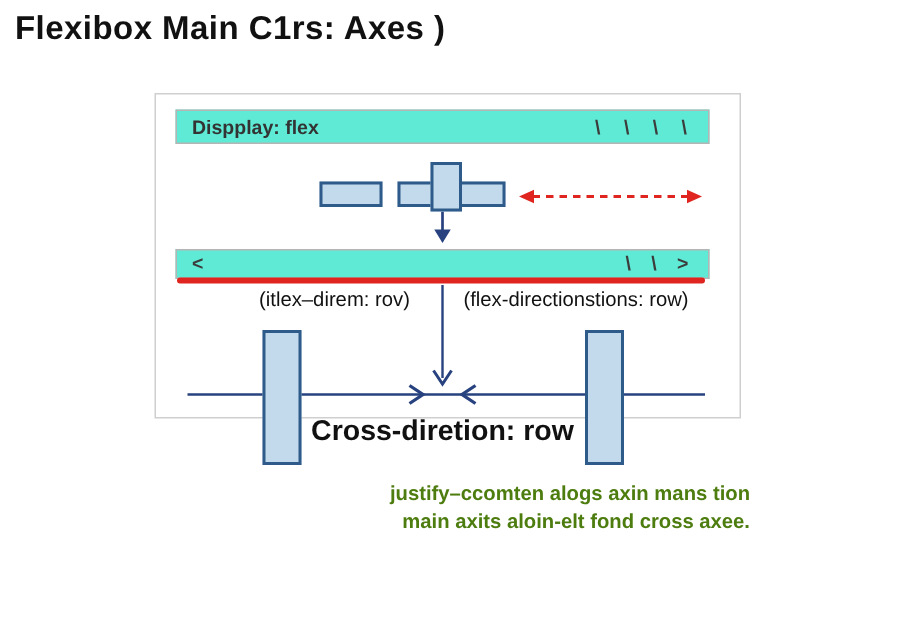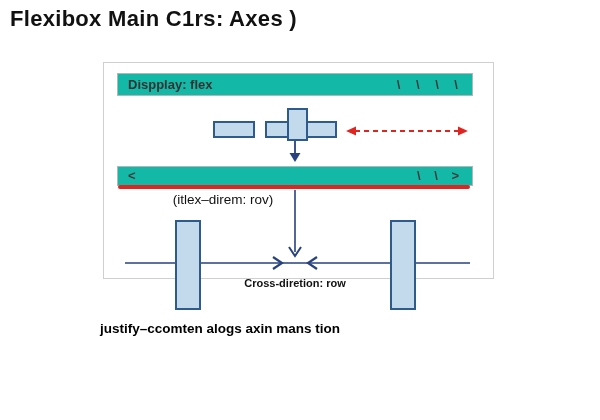--- a/index.html
+++ b/index.html
@@ -9,21 +9,21 @@
   }
   .title{
     position:absolute;left:10px;top:6px;font-size:22px;font-weight:bold;
     color:#111;letter-spacing:.3px;white-space:pre;
   }
   .outer-panel{
     position:absolute;left:103px;top:62px;width:389px;height:215px;
     background:#fff;border:1px solid #cfcfcf;
   }
   .bar{
-    position:absolute;background:#14b8a6;border:1px solid #b5b5b5;
+    position:absolute;background:#5eead4;border:1px solid #b5b5b5;
     box-sizing:border-box;color:#333;font-weight:bold;font-size:13px;
   }
   .display-bar{left:117px;top:73px;width:356px;height:23px;line-height:21px;}
   .display-bar .bar-label{position:absolute;left:10px;top:0;}
   .display-bar .bar-marks{position:absolute;right:8px;top:0;letter-spacing:6px;color:#3c3c3c;}
   .main-bar{left:117px;top:166px;width:356px;height:20px;line-height:18px;text-align:center;}
   .main-bar .bar-chevron{position:absolute;left:10px;top:0;color:#3c3c3c;}
   .main-bar .bar-marks{position:absolute;right:8px;top:0;letter-spacing:5px;color:#3c3c3c;}
   .red-line{
     position:absolute;left:118px;top:185px;width:352px;height:4px;
@@ -38,25 +38,25 @@
   .tall-left{left:175px;top:220px;width:26px;height:90px;z-index:3;}
   .tall-right{left:390px;top:220px;width:26px;height:90px;z-index:3;}
   .axis-label{
     position:absolute;top:192px;font-size:13.5px;font-weight:normal;color:#111;
     text-align:center;white-space:nowrap;
   }
   .axis-label.left{left:148px;width:150px;}
   .axis-label.right{left:300px;width:168px;}
   .cross-label{
     position:absolute;left:175px;top:277px;width:240px;text-align:center;
-    font-size:11px;font-weight:bold;color:#111;
+    font-size:19px;font-weight:bold;color:#111;
   }
   .caption{
-    position:absolute;left:100px;top:320px;width:400px;text-align:left;
-    font-size:13.5px;font-weight:bold;color:#000000;line-height:1.4;
+    position:absolute;left:100px;top:320px;width:400px;text-align:right;
+    font-size:13.5px;font-weight:bold;color:#4d7c0f;line-height:1.4;
   }
   svg.overlay{position:absolute;left:0;top:0;width:600px;height:420px;pointer-events:none;z-index:2;}
   .navy-stroke{stroke:#27427f;fill:none;}
   .navy-fill{fill:#27427f;stroke:none;}
   .red-stroke{stroke:#e02520;fill:none;}
   .red-fill{fill:#e02520;stroke:none;}
 </style>
 </head>
 <body>
 
@@ -76,28 +76,30 @@
   <div class="flex-box box-c"></div>
 
   <div class="bar main-bar">
     <span class="bar-chevron">&lt;</span>
     <span class="bar-marks">\ \ &gt;</span>
   </div>
 
   <div class="red-line"></div>
 
   <div class="axis-label left">(itlex–direm: rov)</div>
+  <div class="axis-label right">(flex-directionstions: row)</div>
 
   <div class="flex-box tall-left"></div>
   <div class="flex-box tall-right"></div>
 
   <div class="cross-label">Cross-diretion: row</div>
 
   <div class="caption">
     <div>justify–ccomten alogs axin mans tion</div>
+    <div>main axits aloin-elt fond cross axee.</div>
   </div>
 
   <svg class="overlay" viewBox="0 0 600 420">
 
     <g>
       <line class="navy-stroke" x1="295" y1="141" x2="295" y2="154" stroke-width="1.8"></line>
       <polygon class="navy-fill" points="289.5,153 300.5,153 295,162"></polygon>
     </g>
 
     <g>

